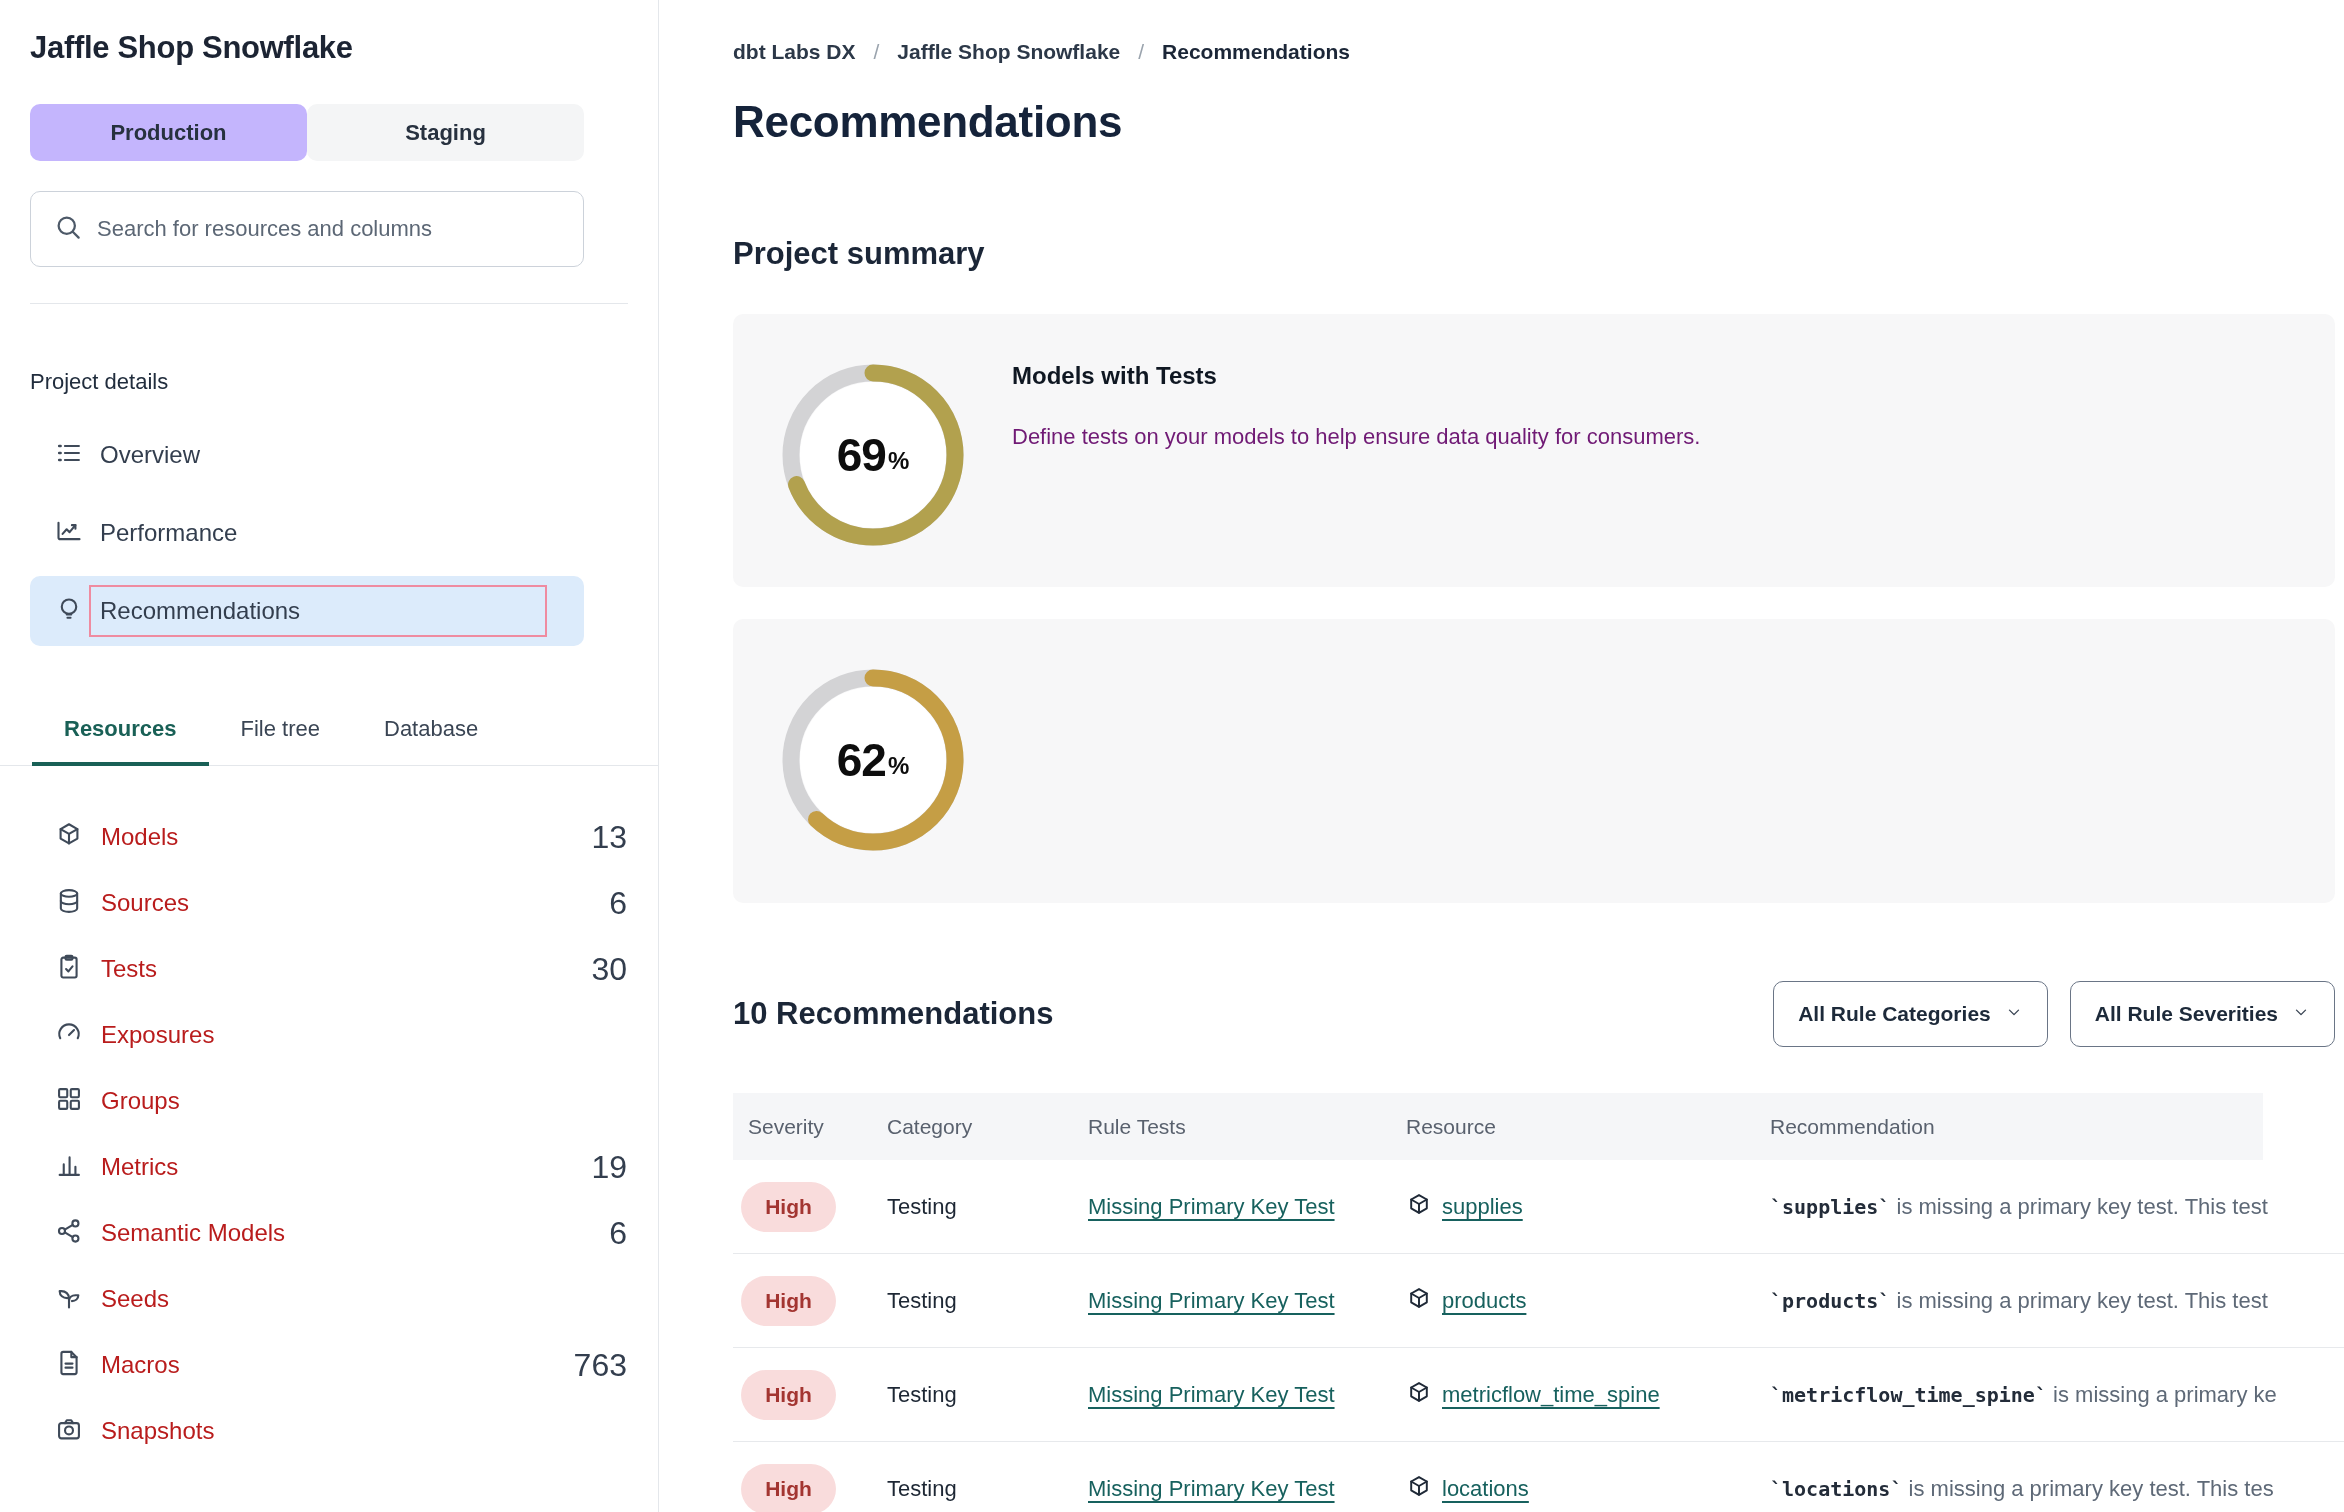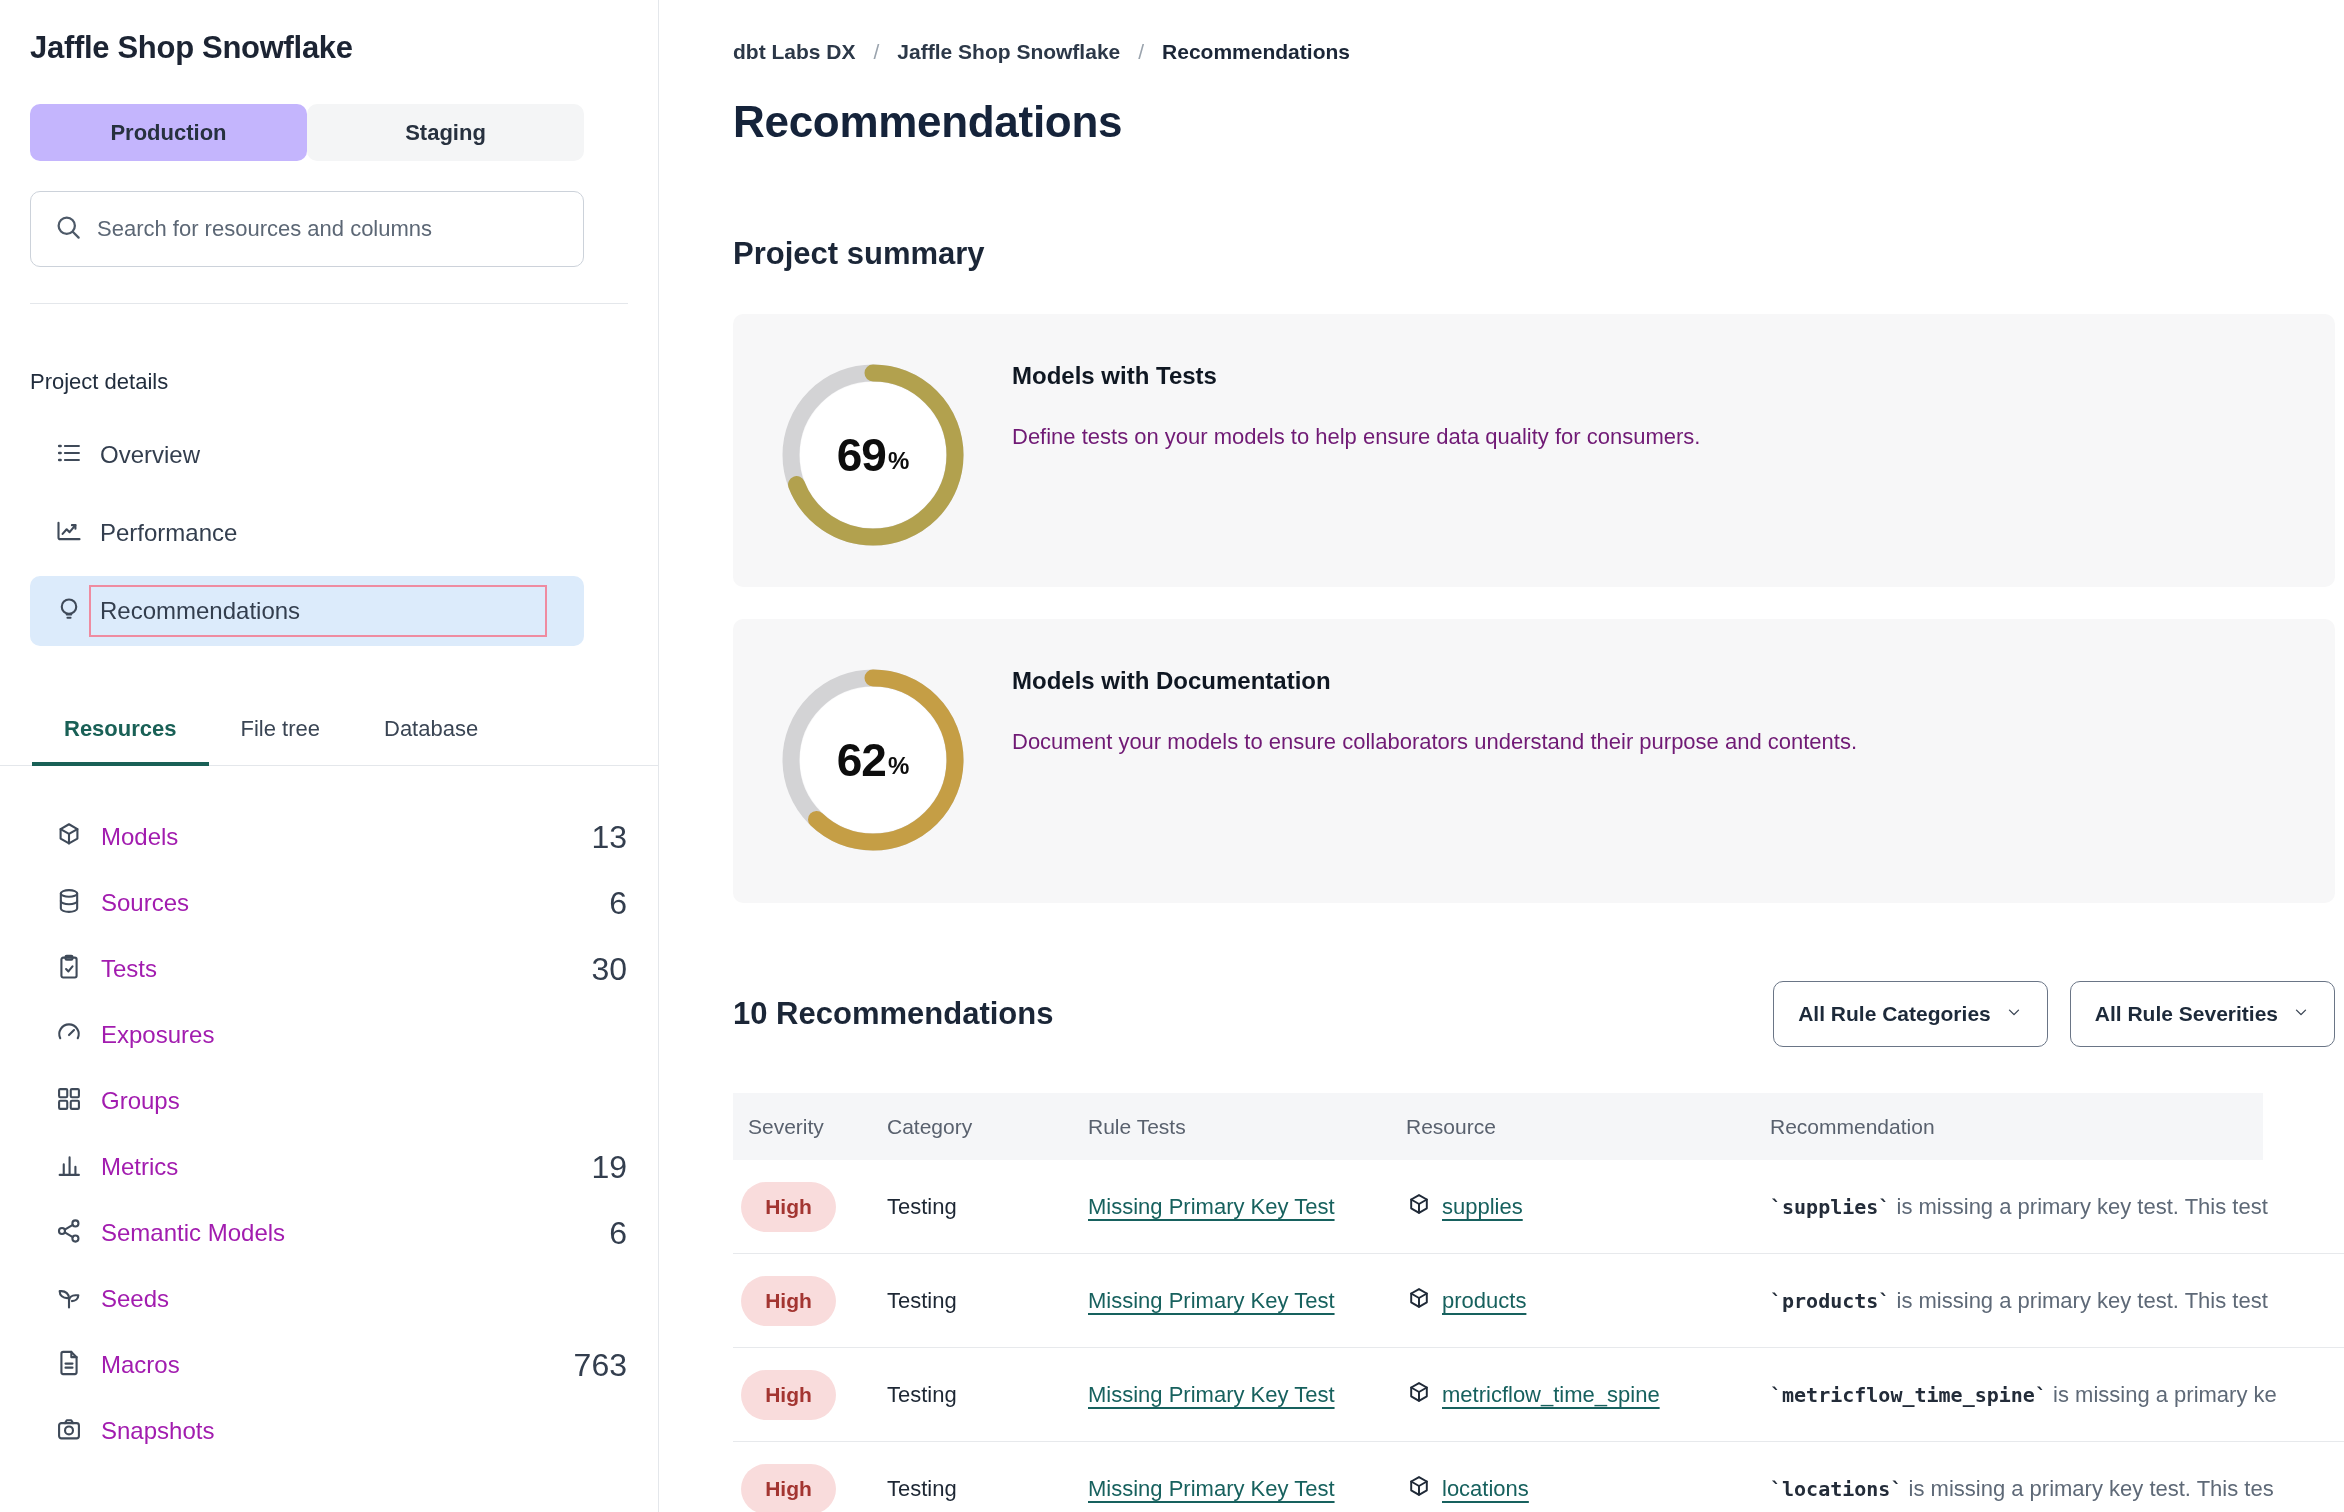--- a/index.html
+++ b/index.html
@@ -38,21 +38,21 @@
     border:2px solid #ef8ba0; pointer-events:none; }
 
   .res-tabs { margin-top:50px; display:flex; padding-left:32px; border-bottom:1px solid #e4e7eb; }
   .res-tab { height:70px; display:flex; align-items:center; padding:0 32px; font-size:22px;
     color:#3a4554; cursor:pointer; border-bottom:4px solid transparent; margin-bottom:-1px; }
   .res-tab.active { color:#196056; font-weight:700; border-bottom-color:#196056; }
 
   .res-list { margin-top:38px; padding:0 31px 0 30px; }
   .res-item { height:66px; display:flex; align-items:center; padding-left:25px; cursor:pointer; }
   .res-item .icon { color:#3f4a59; margin-right:18px; flex:0 0 auto; }
-  .res-item .lbl { font-size:24px; color:#a21caf; }
+  .res-item .lbl { font-size:24px; color:#b91c1c; }
   .res-item .count { margin-left:auto; font-size:32px; color:#333e4e; }
 
   
   .main { flex:1; padding:38px 0 0 74px; overflow:hidden; }
   .breadcrumb { display:flex; align-items:center; gap:18px; font-size:21px; font-weight:600; color:#2c3848; line-height:28px; }
   .breadcrumb .sep { color:#9aa3ad; font-weight:400; }
   .breadcrumb .crumb-last { font-weight:700; color:#1b2637; }
   .page-title { margin-top:28px; font-size:44px; font-weight:600; color:#15233a; line-height:56px; letter-spacing:-0.3px; }
 
   .section-heading { margin-top:84px; font-size:31px; font-weight:600; color:#1b2637; line-height:40px; }
@@ -315,24 +315,20 @@
       <svg width="190" height="190" viewBox="0 0 190 190">
         <circle cx="95" cy="95" r="73" fill="#ffffff"></circle>
         <circle cx="95" cy="95" r="82" fill="none" stroke="#d3d3d5" stroke-width="17"></circle>
         <circle class="donut-value" cx="95" cy="95" r="82" fill="none" stroke-width="17" stroke-linecap="round" transform="rotate(-90 95 95)" stroke="#c59e45" stroke-dasharray="319.43714101701016 515.221195188726"></circle>
       </svg>
       <div class="donut-center">
         <span class="donut-num">62</span>
         <span class="donut-pct">%</span>
       </div>
     </div>
-    <div class="card-text">
-      <div class="card-title">Models with Documentation</div>
-      <div class="card-desc">Document your models to ensure collaborators understand their purpose and contents.</div>
-    </div>
   </section>
 
   <div class="recs-header">
     <div class="recs-heading">10 Recommendations</div>
     <div class="filters">
       <button class="filter-btn">
         <span>All Rule Categories</span>
         <span class="icon">
           <svg class="ic" width="18" height="18" viewBox="0 0 24 24">
               <path d="M6 9.5l6 6 6-6"></path>

